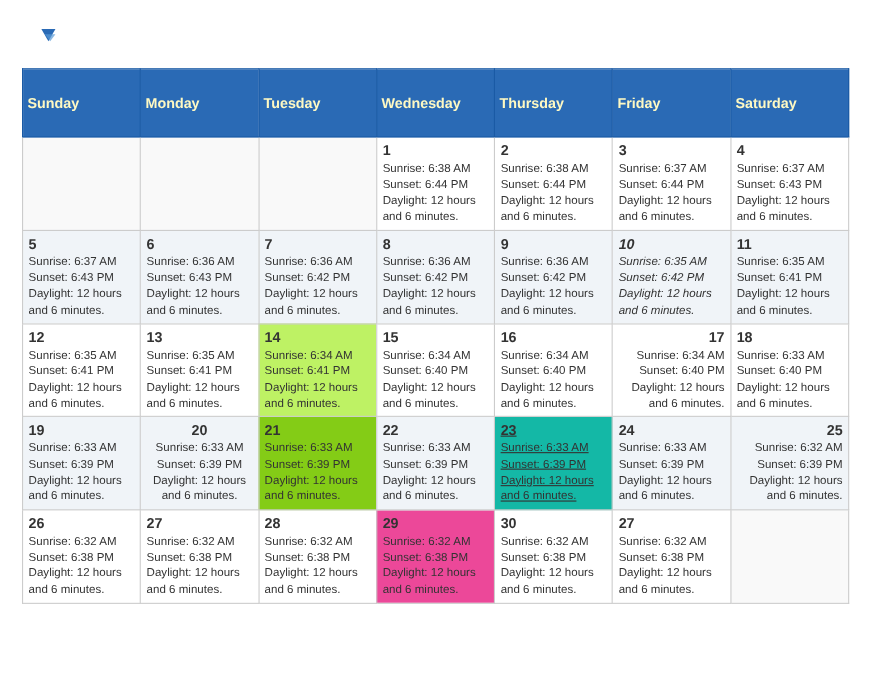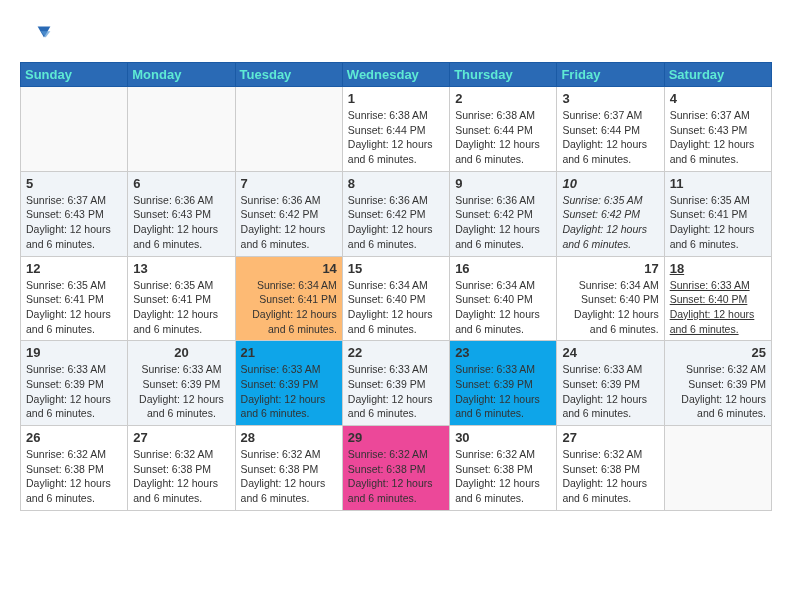--- a/index.html
+++ b/index.html
@@ -32,24 +32,24 @@
       font-size: 16px;
       color: #555;
     }
     .calendar {
       width: 100%;
       border-collapse: collapse;
       border: 1px solid #ccc;
     }
     .calendar th {
       background-color: #2a6ab5;
-      color: #5eead4;
+      color: #fef9c3;
       font-size: 13px;
       font-weight: bold;
-      padding: 4px 4px;
+      padding: 23px 4px;
       text-align: left;
       border: 1px solid #1a5aa5;
     }
     .calendar td {
       vertical-align: top;
       padding: 4px 5px;
       border: 1px solid #ccc;
       background: #fff;
       width: 107px;
       min-height: 80px;
@@ -199,21 +199,21 @@
           <div class="day-info" style="white-space: pre-line;">Sunrise: 6:35 AM
 Sunset: 6:41 PM
 Daylight: 12 hours and 6 minutes.</div>
         </td>
         <td style="background: rgb(255, 255, 255);">
           <span class="day-number">13</span>
           <div class="day-info" style="white-space: pre-line;">Sunrise: 6:35 AM
 Sunset: 6:41 PM
 Daylight: 12 hours and 6 minutes.</div>
         </td>
-        <td style="background: #fdba74; text-align: right;">
+        <td style="background: #bef264;">
           <span class="day-number">14</span>
           <div class="day-info" style="white-space: pre-line;">Sunrise: 6:34 AM
 Sunset: 6:41 PM
 Daylight: 12 hours and 6 minutes.</div>
         </td>
         <td style="background: rgb(255, 255, 255);">
           <span class="day-number">15</span>
           <div class="day-info" style="white-space: pre-line;">Sunrise: 6:34 AM
 Sunset: 6:40 PM
 Daylight: 12 hours and 6 minutes.</div>
@@ -223,53 +223,53 @@
           <div class="day-info" style="white-space: pre-line;">Sunrise: 6:34 AM
 Sunset: 6:40 PM
 Daylight: 12 hours and 6 minutes.</div>
         </td>
         <td style="background: rgb(255, 255, 255); text-align: right;">
           <span class="day-number">17</span>
           <div class="day-info" style="white-space: pre-line;">Sunrise: 6:34 AM
 Sunset: 6:40 PM
 Daylight: 12 hours and 6 minutes.</div>
         </td>
-        <td style="background: rgb(255, 255, 255); text-decoration: underline;">
+        <td style="background: rgb(255, 255, 255);">
           <span class="day-number">18</span>
           <div class="day-info" style="white-space: pre-line;">Sunrise: 6:33 AM
 Sunset: 6:40 PM
 Daylight: 12 hours and 6 minutes.</div>
         </td>
       </tr>
       <tr>
         <td style="background: rgb(240, 244, 248);">
           <span class="day-number">19</span>
           <div class="day-info" style="white-space: pre-line;">Sunrise: 6:33 AM
 Sunset: 6:39 PM
 Daylight: 12 hours and 6 minutes.</div>
         </td>
         <td style="background: rgb(240, 244, 248); text-align: center;">
           <span class="day-number">20</span>
           <div class="day-info" style="white-space: pre-line;">Sunrise: 6:33 AM
 Sunset: 6:39 PM
 Daylight: 12 hours and 6 minutes.</div>
         </td>
-        <td style="background: #0ea5e9;">
+        <td style="background: #84cc16;">
           <span class="day-number">21</span>
           <div class="day-info" style="white-space: pre-line;">Sunrise: 6:33 AM
 Sunset: 6:39 PM
 Daylight: 12 hours and 6 minutes.</div>
         </td>
         <td style="background: rgb(240, 244, 248);">
           <span class="day-number">22</span>
           <div class="day-info" style="white-space: pre-line;">Sunrise: 6:33 AM
 Sunset: 6:39 PM
 Daylight: 12 hours and 6 minutes.</div>
         </td>
-        <td style="background: #0ea5e9;">
+        <td style="background: #14b8a6; text-decoration: underline;">
           <span class="day-number">23</span>
           <div class="day-info" style="white-space: pre-line;">Sunrise: 6:33 AM
 Sunset: 6:39 PM
 Daylight: 12 hours and 6 minutes.</div>
         </td>
         <td style="background: rgb(240, 244, 248);">
           <span class="day-number">24</span>
           <div class="day-info" style="white-space: pre-line;">Sunrise: 6:33 AM
 Sunset: 6:39 PM
 Daylight: 12 hours and 6 minutes.</div>

